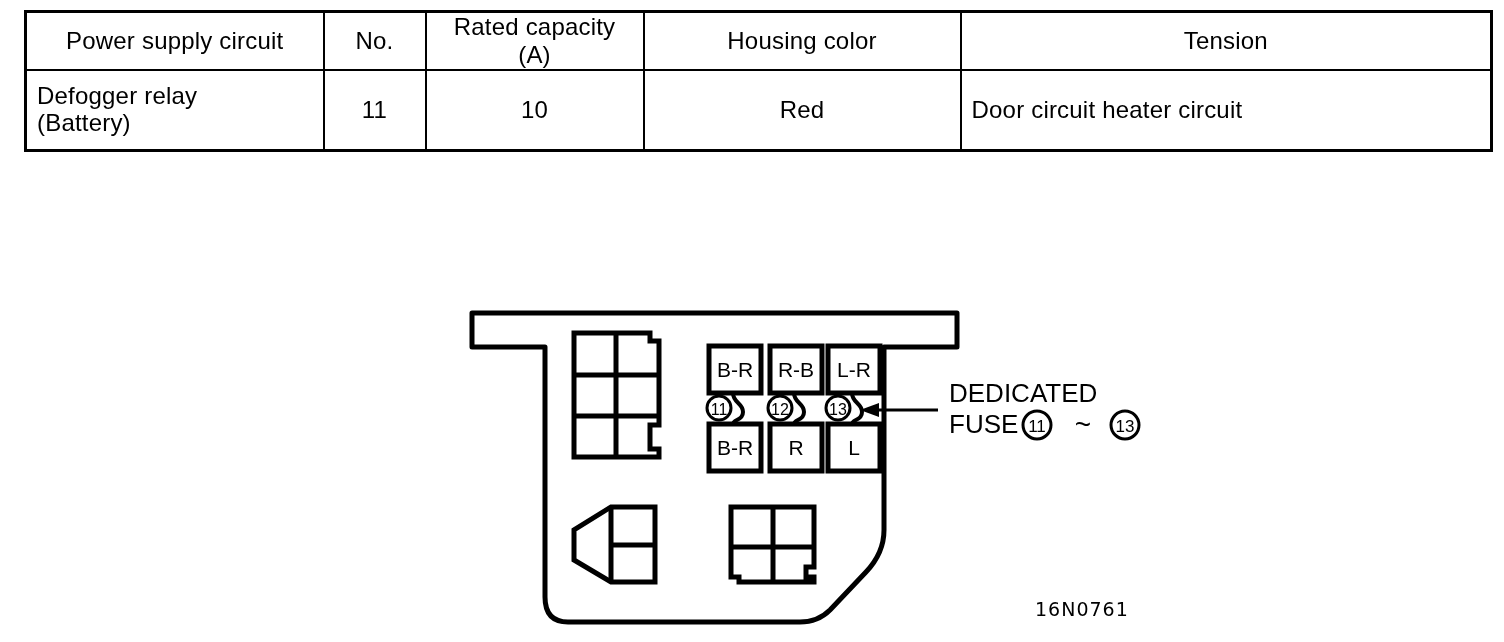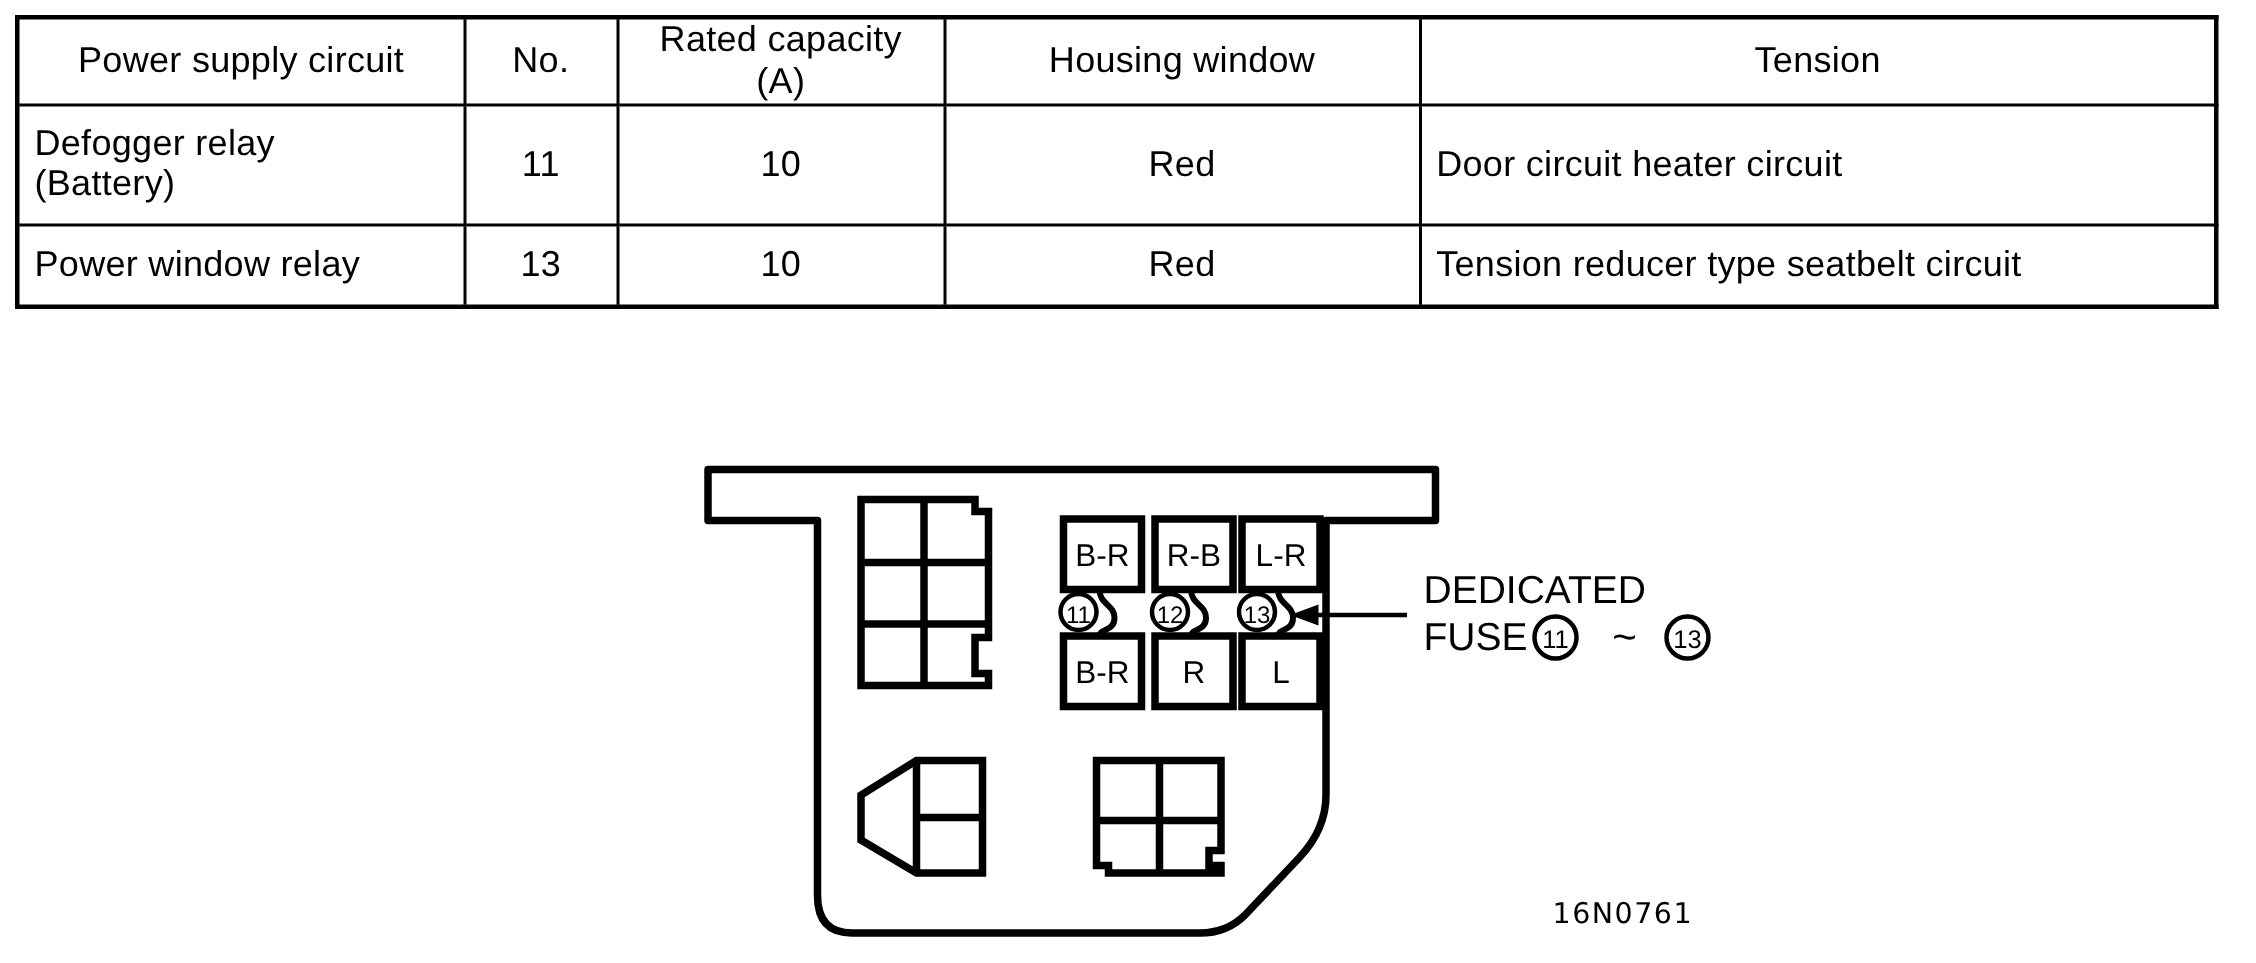--- a/index.html
+++ b/index.html
@@ -12,21 +12,21 @@
     height: 642px;
     position: relative;
     font-family: "Liberation Sans", sans-serif;
     color: #000000;
     overflow: hidden;
   }
 
   
   #fuse-table {
     position: absolute;
-    left: 10px;
+    left: 24px;
     top: 10px;
     width: 1216px;
     border-collapse: collapse;
     table-layout: fixed;
     background: #ffffff;
   }
   #fuse-table td, #fuse-table th {
     border: 2px solid #000000;
     padding: 0 10px;
     font-weight: normal;
@@ -94,42 +94,35 @@
       <col class="col-no">
       <col class="col-rated">
       <col class="col-color">
       <col class="col-circuit">
   </colgroup>
   <thead>
     <tr>
       <th class="cell-center">Power supply circuit</th>
       <th class="cell-center">No.</th>
       <th class="cell-center">Rated capacity (A)</th>
-      <th class="cell-center">Housing window</th>
+      <th class="cell-center">Housing color</th>
       <th class="cell-center">Tension</th>
     </tr>
   </thead>
   <tbody>
     <tr class="row-tall">
       <td class="cell-left two-line">
         <div>Defogger relay</div>
         <div>(Battery)</div>
       </td>
       <td class="cell-center">11</td>
       <td class="cell-center">10</td>
       <td class="cell-center">Red</td>
       <td class="cell-left">Door circuit heater circuit</td>
     </tr>
-    <tr class="row-short">
-      <td class="cell-left">Power window relay</td>
-      <td class="cell-center">13</td>
-      <td class="cell-center">10</td>
-      <td class="cell-center">Red</td>
-      <td class="cell-left">Tension reducer type seatbelt circuit</td>
-    </tr>
   </tbody>
 </table>
 
 <div id="diagram-area">
   <svg id="diagram-svg" width="1504" height="357" viewBox="0 0 1504 357" xmlns="http://www.w3.org/2000/svg">
 
     <path fill="none" stroke="#000" stroke-width="5" stroke-linejoin="round" stroke-linecap="round" d="M 472,28
              L 957,28
              L 957,62
              L 884,62

